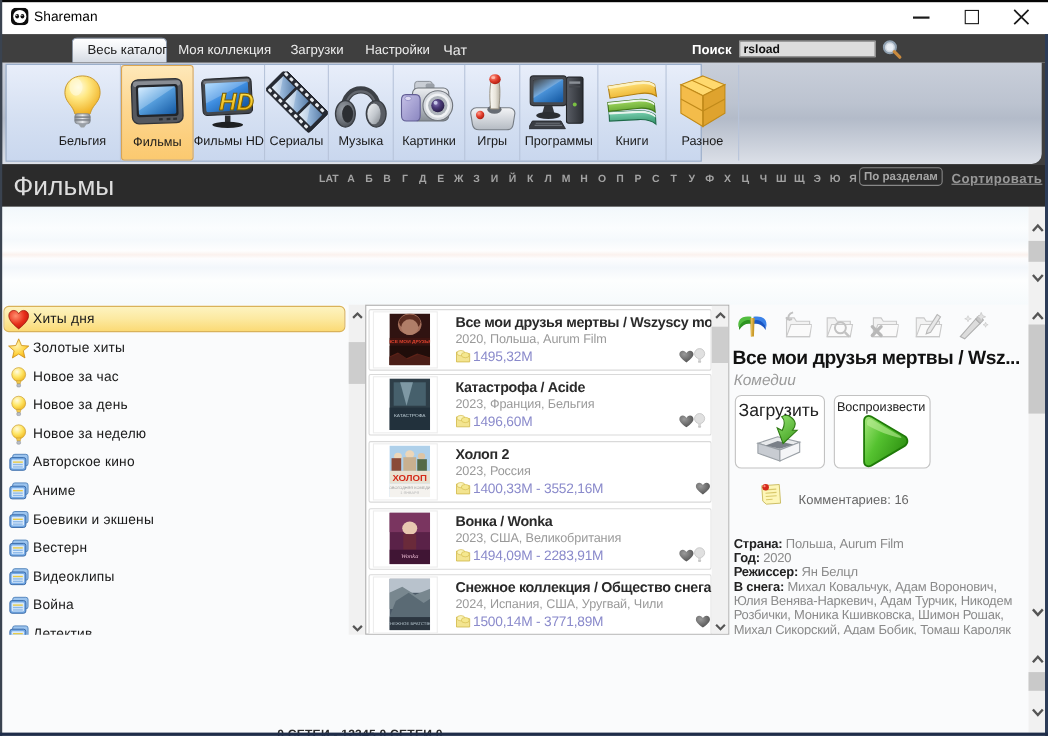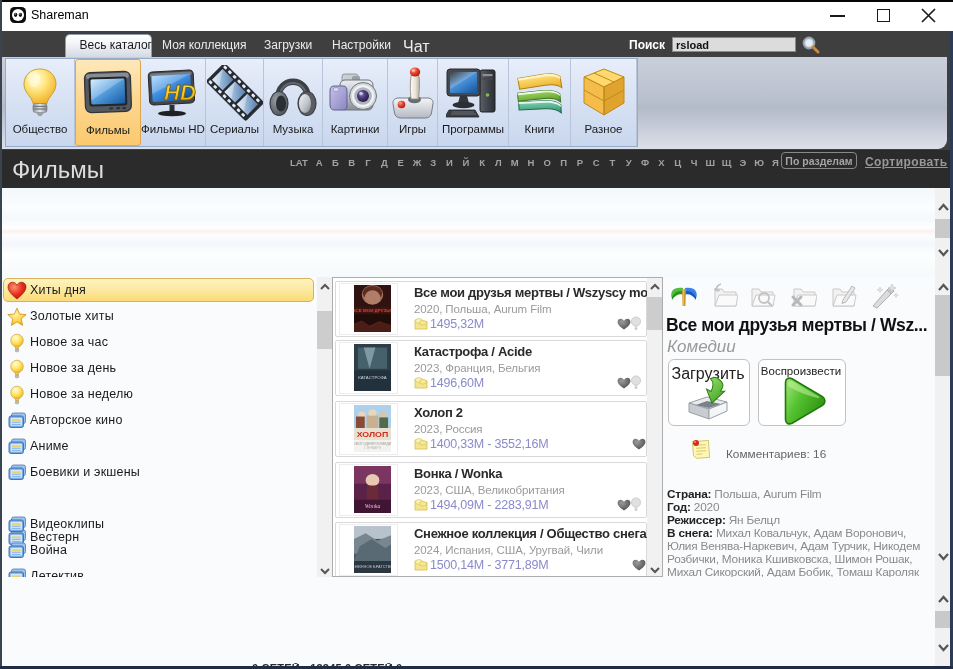--- a/index.html
+++ b/index.html
@@ -1,18 +1,18 @@
 <!DOCTYPE html>
 <html><head><meta charset="utf-8">
 <style>
   html,body{margin:0;padding:0;}
   body{font-family:"Liberation Sans",sans-serif;}
   #win{position:relative;width:953px;height:669px;overflow:hidden;background:#fafbfc;}
   .abs{position:absolute;}
-  .tcell{position:absolute;top:0;height:87px;text-align:center;border-right:1px solid #b7c4da;box-sizing:border-box;}
+  .tcell{position:absolute;top:0;height:87px;text-align:center;border-right:1px solid #b7c4da;box-sizing:border-box;margin-left:35px;}
   .tcell svg{display:block;margin:6px auto 0;}
   .tcell span{display:block;font-size:11.5px;color:#1a1a1a;margin-top:0px;line-height:13px;white-space:nowrap;}
   .tcell.tsel{background:linear-gradient(180deg,#fee8b9 0%,#fdd791 45%,#fbc96f 100%);border:1px solid #dba550;border-radius:3px;}
   .lrow{position:absolute;left:0;width:312px;height:26px;}
   .lrow .ic{position:absolute;left:4px;top:4px;}
   .lrow .tx{position:absolute;left:27px;top:6px;font-size:12.5px;color:#1a1a1a;letter-spacing:0.2px;}
   .mrow{position:absolute;left:2px;width:312px;height:56px;background:#fff;border:1px solid #d9d9d9;border-radius:2px;box-sizing:border-box;}
   .pframe{position:absolute;left:3px;top:1px;width:59px;height:52px;border:1px solid #ededed;box-sizing:border-box;}
   .mtitle{position:absolute;left:78px;top:3px;font-size:13px;font-weight:bold;color:#2a2a2a;width:233px;white-space:nowrap;overflow:hidden;letter-spacing:-0.3px;}
   .msub{position:absolute;left:78px;top:21px;font-size:11.5px;color:#9a9a9a;white-space:nowrap;letter-spacing:-0.1px;}
@@ -40,21 +40,21 @@
   <svg class="abs" style="left:921px;top:8px;" width="15" height="15">
       <path d="M1 1 L14 14 M14 1 L1 14" stroke="#1a1a1a" stroke-width="1.6"></path>
     </svg>
 
   <div class="abs" style="left:0;top:31px;width:953px;height:26px;background:#3f3f3f;"></div>
   <div class="abs" style="left:65px;top:34px;width:87px;height:23px;background:linear-gradient(180deg,#ffffff 0%,#f2f4f7 40%,#d4dae3 100%);border:1px solid #8e9cb0;border-bottom:none;border-radius:5px 5px 0 0;box-sizing:border-box;"></div>
   <div class="abs" style="left:65px;top:34px;width:87px;height:23px;line-height:22px;text-align:right;font-size:12px;color:#1a1a1a;">Весь каталог</div>
   <div class="abs" style="left:162px;top:38px;white-space:nowrap;font-size:12px;color:#ececec;">Моя коллекция</div>
   <div class="abs" style="left:264px;top:38px;white-space:nowrap;font-size:12px;color:#ececec;">Загрузки</div>
   <div class="abs" style="left:332px;top:38px;white-space:nowrap;font-size:12px;color:#ececec;">Настройки</div>
-  <div class="abs" style="left:403px;top:38px;white-space:nowrap;font-size:16px;color:#ececec;">Чат</div>
+  <div class="abs" style="left:403px;top:38px;white-space:nowrap;font-size:13px;color:#ececec;">Чат</div>
   <div class="abs" style="left:629px;top:38px;width:36px;font-size:12px;font-weight:bold;color:#fff;">Поиск</div>
   <div class="abs" style="left:672px;top:37px;width:124px;height:15px;background:#dcdcdc;border:1px solid #8a8a8a;box-sizing:border-box;font-size:11px;font-weight:bold;color:#111;line-height:14px;padding-left:3px;">rsload</div>
   <svg class="abs" style="left:800px;top:35px;" width="22" height="20" viewBox="0 0 22 20">
     <circle cx="9" cy="8" r="5.5" fill="#cfd6de" stroke="#8fa0b0" stroke-width="1.8"></circle>
     <circle cx="9" cy="8" r="3.2" fill="#e8eef4"></circle>
     <path d="M13 12 L18 17" stroke="#c98a3e" stroke-width="3" stroke-linecap="round"></path>
   </svg>
 
   <div class="abs" style="left:0;top:57px;width:953px;height:93px;background:#3f3f3f;"></div>
   <div class="abs" style="left:2px;top:57px;width:945px;height:92px;background:linear-gradient(180deg,#c9cfda 0%,#bcc3d0 40%,#b3bbc9 55%,#dce0e8 100%);border-radius:0 0 9px 0;"></div>
@@ -73,21 +73,21 @@
               <stop offset="100%" stop-color="#85898f"></stop>
             </linearGradient>
           </defs>
       <path d="M22 4 C31.5 4 38 10.5 38 19 C38 25 34.5 28.5 32 32 C30.5 34 29.5 36.5 29 38.5 L15 38.5 C14.5 36.5 13.5 34 12 32 C9.5 28.5 6 25 6 19 C6 10.5 12.5 4 22 4 Z" fill="url(#bulbg)" stroke="#c79830" stroke-width="0.9"></path>
       <ellipse cx="16" cy="14" rx="6" ry="8" fill="#fffbe0" opacity="0.6"></ellipse>
       <rect x="15" y="38.5" width="14" height="9" rx="2.5" fill="url(#bbase)" stroke="#7e838a" stroke-width="0.7"></rect>
       <rect x="15" y="40.8" width="14" height="1.3" fill="#787d84"></rect>
           <rect x="15" y="43.4" width="14" height="1.3" fill="#787d84"></rect>
       <path d="M18 47.5 L26 47.5 L23.5 51 L20.5 51 Z" fill="#9aa0a6"></path>
     </svg>
-        <span>Общество</span>
+        <span>Бельгия</span>
       </div>
     <div class="tcell tsel" style="left:69px;width:66px;">
         <svg width="52" height="58" viewBox="0 0 52 58">
       <defs>
             <linearGradient id="scr1" x1="0" y1="0" x2="0.9" y2="1">
               <stop offset="0%" stop-color="#c8e6ff"></stop>
               <stop offset="45%" stop-color="#5aa2e0"></stop>
               <stop offset="100%" stop-color="#1a5fa8"></stop>
             </linearGradient>
           </defs>
@@ -421,21 +421,21 @@
             <rect x="4.5" y="2" width="14" height="10.5" rx="2" fill="#9cc4ee" stroke="#4a7eb8" stroke-width="0.8"></rect>
             <rect x="2" y="5" width="14.5" height="11.5" rx="2" fill="#74aae6" stroke="#3a6aa8" stroke-width="0.9"></rect>
             <rect x="3.6" y="6.8" width="11.3" height="8" rx="1" fill="#d8e9fa"></rect>
             <rect x="4.8" y="8.5" width="8.9" height="1.2" fill="#e8c93e"></rect>
             <rect x="4.8" y="10.7" width="8.9" height="1.2" fill="#8cb8e8"></rect>
             <rect x="4.8" y="12.9" width="8.9" height="1.2" fill="#8cb8e8"></rect>
           </g>
         </svg>
         <span class="tx">Боевики и экшены</span>
       </div>
-    <div class="lrow" style="top:208px;margin-top:39px;">
+    <div class="lrow" style="top:208px;">
         <svg class="ic" width="20" height="20" viewBox="0 0 20 20">
           <g>
             <rect x="4.5" y="2" width="14" height="10.5" rx="2" fill="#9cc4ee" stroke="#4a7eb8" stroke-width="0.8"></rect>
             <rect x="2" y="5" width="14.5" height="11.5" rx="2" fill="#74aae6" stroke="#3a6aa8" stroke-width="0.9"></rect>
             <rect x="3.6" y="6.8" width="11.3" height="8" rx="1" fill="#d8e9fa"></rect>
             <rect x="4.8" y="8.5" width="8.9" height="1.2" fill="#e8c93e"></rect>
             <rect x="4.8" y="10.7" width="8.9" height="1.2" fill="#8cb8e8"></rect>
             <rect x="4.8" y="12.9" width="8.9" height="1.2" fill="#8cb8e8"></rect>
           </g>
         </svg>
@@ -674,21 +674,21 @@
       <path d="M13 18 L22 4 L25 6 L16 20 L12 21.5 Z" fill="#e8e8e8" stroke="#b8b8b8" stroke-width="1"></path>
     </svg>
     <svg class="abs" style="left:204px;top:4px;" width="29" height="28" viewBox="0 0 29 28">
       <path d="M3 25 L17 9 L21 13 L7 27 Z" fill="#dcdcdc" stroke="#b0b0b0"></path>
       <path d="M17 9 L21 13 L24 10 L20 6 Z" fill="#c8c8c8" stroke="#b0b0b0"></path>
       <path d="M22 3 L23.2 5.8 L26 7 L23.2 8.2 L22 11 L20.8 8.2 L18 7 L20.8 5.8 Z" fill="#e2e2e2" stroke="#c0c0c0" stroke-width="0.6"></path>
       <path d="M10 6 L10.8 8 L13 8.8 L10.8 9.6 L10 11.5 L9.2 9.6 L7 8.8 L9.2 8 Z" fill="#e8e8e8" stroke="#c8c8c8" stroke-width="0.6"></path>
       <path d="M26 12 L26.6 13.6 L28.3 14.2 L26.6 14.8 L26 16.5 L25.4 14.8 L23.7 14.2 L25.4 13.6 Z" fill="#e8e8e8" stroke="#c8c8c8" stroke-width="0.6"></path>
     </svg>
     <div class="abs" style="left:0;top:38px;width:269px;font-size:17.5px;font-weight:bold;color:#111;white-space:nowrap;overflow:hidden;letter-spacing:-0.4px;">Все мои друзья мертвы / Wsz...</div>
-    <div class="abs" style="left:1px;top:60px;font-size:17px;font-style:italic;color:#9a9a9a;">Комедии</div>
+    <div class="abs" style="left:1px;top:60px;font-size:14px;font-style:italic;color:#9a9a9a;">Комедии</div>
     <div class="abs" style="left:2px;top:82px;width:80px;height:65px;background:#fff;border:1px solid #c2c2c2;border-radius:6px;"></div>
     <div class="abs" style="left:2px;top:88px;width:80px;text-align:center;font-size:16px;color:#222;">Загрузить</div>
     <svg class="abs" style="left:19px;top:100px;" width="46" height="44" viewBox="0 0 46 44">
       <defs>
           <linearGradient id="garr" x1="0" y1="0" x2="1" y2="1">
             <stop offset="0%" stop-color="#8ee06a"></stop>
             <stop offset="100%" stop-color="#3f9e1f"></stop>
           </linearGradient>
         </defs>
       <path d="M4 26 L22 20 L42 25 L24 32 Z" fill="#e8eaec" stroke="#9aa0a6"></path>

